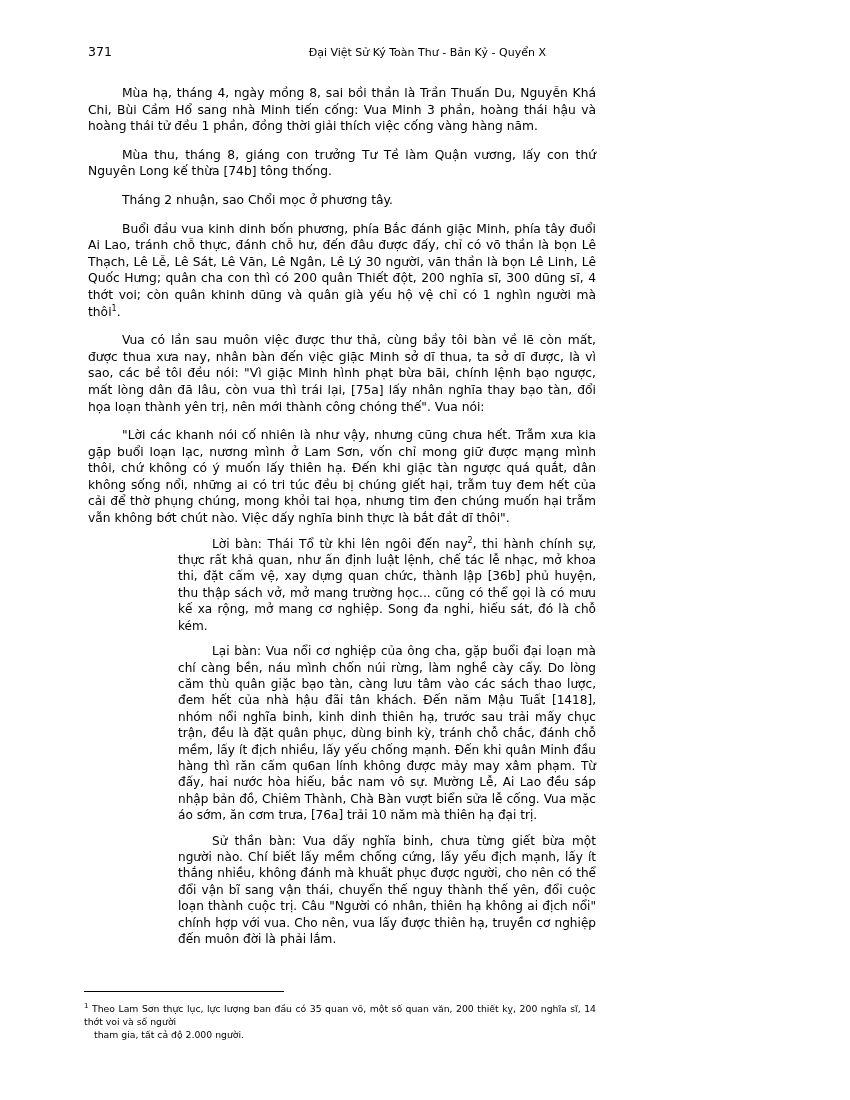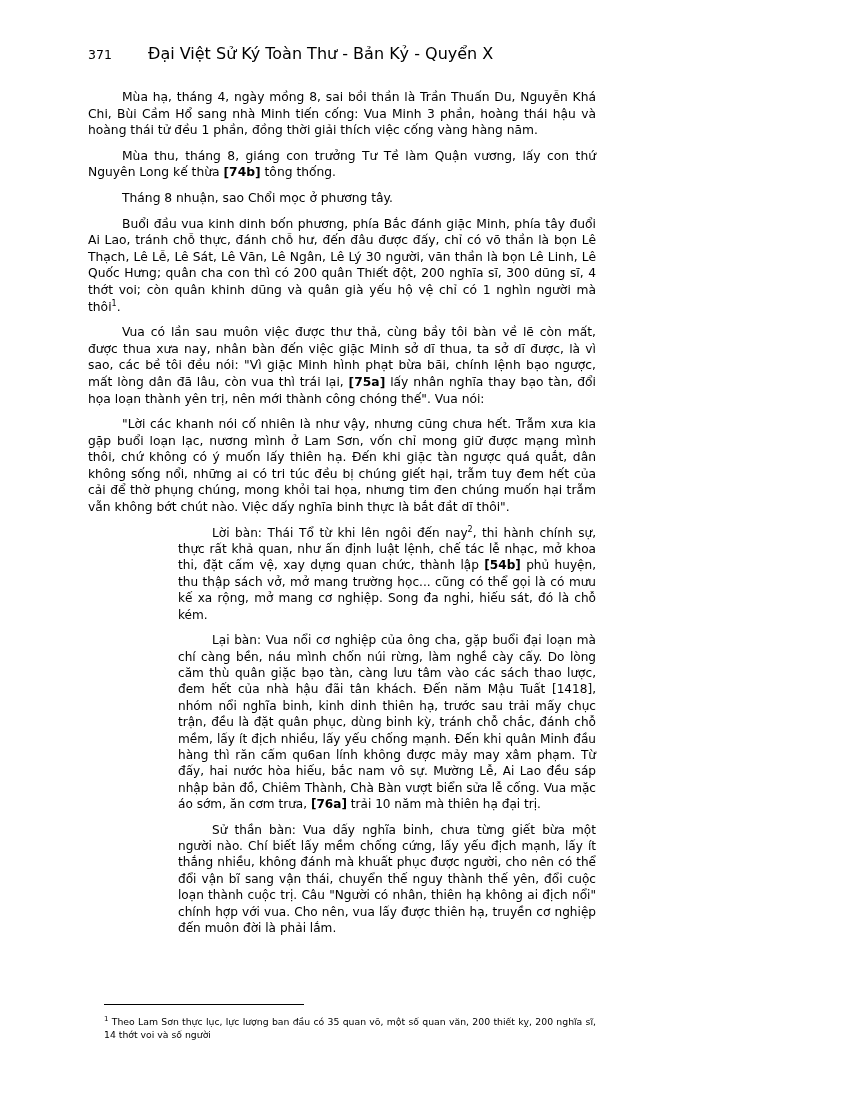--- a/index.html
+++ b/index.html
@@ -27,53 +27,53 @@
     margin-bottom: 26px;
   }
   .header .page-number {
     width: 60px;
     flex: 0 0 60px;
     text-align: left;
     font-size: 12.5px;
   }
   .header .header-title {
     flex: 1 1 auto;
-    text-align: left;
-    font-size: 16px;
+    text-align: right;
+    font-size: 11px;
     padding-right: 50px;
   }
   .body-text p {
-    margin: 0 0 9px 0;
+    margin: 12px 0 9px 0;
     font-size: 12.3px;
     line-height: 16.6px;
     text-align: justify;
     text-justify: inter-word;
     text-indent: 34px;
   }
   .commentary {
     margin-left: 90px;
   }
   .commentary p {
     margin: 0 0 9px 0;
     font-size: 12.1px;
     line-height: 16.4px;
     text-align: justify;
     text-indent: 34px;
   }
   b.folio {
-    font-weight: bold;
+    font-weight: normal;
   }
   sup {
     font-size: 8px;
     vertical-align: super;
     line-height: 0;
   }
   .footnote-area {
     position: absolute;
-    left: 104px;
+    left: 84px;
     right: 88px;
     bottom: 50px;
   }
   .footnote-rule {
     width: 200px;
     height: 1px;
     background: #000;
     margin-bottom: 10px;
   }
   .footnote {
@@ -96,33 +96,34 @@
 <div class="page">
 
   <div class="header">
     <div class="page-number">371</div>
     <div class="header-title">Đại Việt Sử Ký Toàn Thư - Bản Kỷ - Quyển X</div>
   </div>
 
   <div class="body-text">
     <p><span>Mùa hạ, tháng 4, ngày mồng 8, sai bồi thần là Trần Thuấn Du, Nguyễn Khá Chi, Bùi Cầm Hổ sang nhà Minh tiến cống: Vua Minh 3 phần, hoàng thái hậu và hoàng thái tử đều 1 phần, đồng thời giải thích việc cống vàng hàng năm.</span></p>
     <p><span>Mùa thu, tháng 8, giáng con trưởng Tư Tề làm Quận  vương, lấy con thứ Nguyên Long kế thừa <b class="folio">[74b]</b> tông thống.</span></p>
-    <p><span>Tháng 8 nhuận, sao Chổi mọc ở phương tây.</span></p>
+    <p><span>Tháng 2 nhuận, sao Chổi mọc ở phương tây.</span></p>
     <p><span>Buổi đầu vua kinh dinh bốn phương, phía Bắc đánh giặc Minh, phía tây đuổi Ai Lao, tránh chỗ thực, đánh chỗ hư, đến đâu được đấy, chỉ có võ thần là bọn Lê Thạch, Lê Lễ, Lê Sát, Lê Văn, Lê Ngân, Lê Lý 30 người, văn thần là bọn Lê Linh, Lê Quốc Hưng; quân cha con thì có 200 quân Thiết đột, 200 nghĩa sĩ, 300 dũng sĩ, 4 thớt voi; còn quân khinh dũng và quân già yếu hộ vệ chỉ có 1 nghìn người mà thôi<sup>1</sup>.</span></p>
     <p><span>Vua có lần sau muôn việc được thư thả, cùng bầy tôi bàn về lẽ còn mất, được thua xưa nay, nhân bàn đến việc giặc Minh sở dĩ thua, ta sở dĩ được, là vì sao, các bề tôi đều nói: "Vì giặc Minh hình phạt bừa bãi, chính lệnh bạo ngược, mất lòng dân đã lâu, còn vua thì trái lại, <b class="folio">[75a]</b> lấy nhân nghĩa thay bạo tàn, đổi họa loạn thành yên trị, nên mới thành công chóng thế". Vua nói:</span></p>
     <p><span>"Lời các khanh nói cố nhiên là như vậy, nhưng cũng chưa hết. Trẫm xưa kia gặp buổi loạn lạc, nương mình ở Lam Sơn, vốn chỉ mong giữ được mạng mình thôi, chứ không có ý muốn lấy thiên hạ. Đến khi giặc tàn ngược quá quắt, dân không sống nổi, những ai có tri túc đều bị chúng giết hại, trẫm tuy đem hết của cải để thờ phụng chúng, mong khỏi tai họa, nhưng tim đen chúng muốn hại trẫm vẫn không bớt chút nào. Việc dấy nghĩa binh thực là bắt đầt dĩ thôi".</span></p>
   </div>
 
   <div class="commentary">
-    <p><span>Lời bàn: Thái Tổ từ khi lên ngôi đến nay<sup>2</sup>, thi hành chính sự, thực rất khả quan, như ấn định luật lệnh, chế tác lễ nhạc, mở khoa thi, đặt cấm vệ, xay dựng quan chức, thành lập <b class="folio">[54b]</b> phủ huyện, thu thập sách vở, mở mang trường học... cũng có thể gọi là có mưu kế xa rộng, mở mang cơ nghiệp. Song đa nghi, hiếu sát, đó là chỗ kém.</span></p>
+    <p><span>Lời bàn: Thái Tổ từ khi lên ngôi đến nay<sup>2</sup>, thi hành chính sự, thực rất khả quan, như ấn định luật lệnh, chế tác lễ nhạc, mở khoa thi, đặt cấm vệ, xay dựng quan chức, thành lập <b class="folio">[36b]</b> phủ huyện, thu thập sách vở, mở mang trường học... cũng có thể gọi là có mưu kế xa rộng, mở mang cơ nghiệp. Song đa nghi, hiếu sát, đó là chỗ kém.</span></p>
     <p><span>Lại bàn: Vua nổi cơ nghiệp của ông cha, gặp buổi đại loạn mà chí càng bền, náu mình chốn núi rừng, làm nghề cày cấy. Do lòng căm thù quân giặc bạo tàn, càng lưu tâm vào các sách thao lược, đem hết của nhà hậu đãi tân khách. Đến năm Mậu Tuất [1418], nhóm nổi nghĩa binh, kinh dinh thiên hạ, trước sau trải mấy chục trận, đều là đặt quân phục, dùng binh kỳ, tránh chỗ chắc, đánh chỗ mềm, lấy ít địch nhiều, lấy yếu chống mạnh. Đến khi quân Minh đầu hàng thì răn cấm qu6an lính không được mảy may xâm phạm. Từ đấy, hai nước hòa hiếu, bắc nam vô sự. Mường Lễ, Ai Lao đều sáp nhập bản đồ, Chiêm Thành, Chà Bàn vượt biển sửa lễ cống. Vua mặc áo sớm, ăn cơm trưa, <b class="folio">[76a]</b> trải 10 năm mà thiên hạ đại trị.</span></p>
     <p><span>Sử thần bàn: Vua dấy nghĩa binh, chưa từng giết bừa một người nào. Chí biết lấy mềm chống cứng, lấy yếu địch mạnh, lấy ít thắng nhiều, không đánh mà khuất phục được người, cho nên có thể đổi vận bĩ sang vận thái, chuyển thế nguy thành thế yên, đổi cuộc loạn thành cuộc trị. Câu "Người có nhân, thiên hạ không ai địch nổi" chính hợp với vua. Cho nên, vua lấy được thiên hạ, truyền cơ nghiệp đến muôn đời là phải lắm.</span></p>
   </div>
 
   <div class="footnote-area">
     <div class="footnote-rule"></div>
     <div class="footnote">
       <sup>1</sup>
       <span>Theo Lam Sơn thực lục, lực lượng ban đầu có 35 quan võ, một số quan văn, 200 thiết kỵ, 200 nghĩa sĩ, 14 thớt voi và số người</span>
+      <span class="fn-indent">tham gia, tất cả độ 2.000 người.</span>
     </div>
   </div>
 
 </div>
 
 </body></html>

